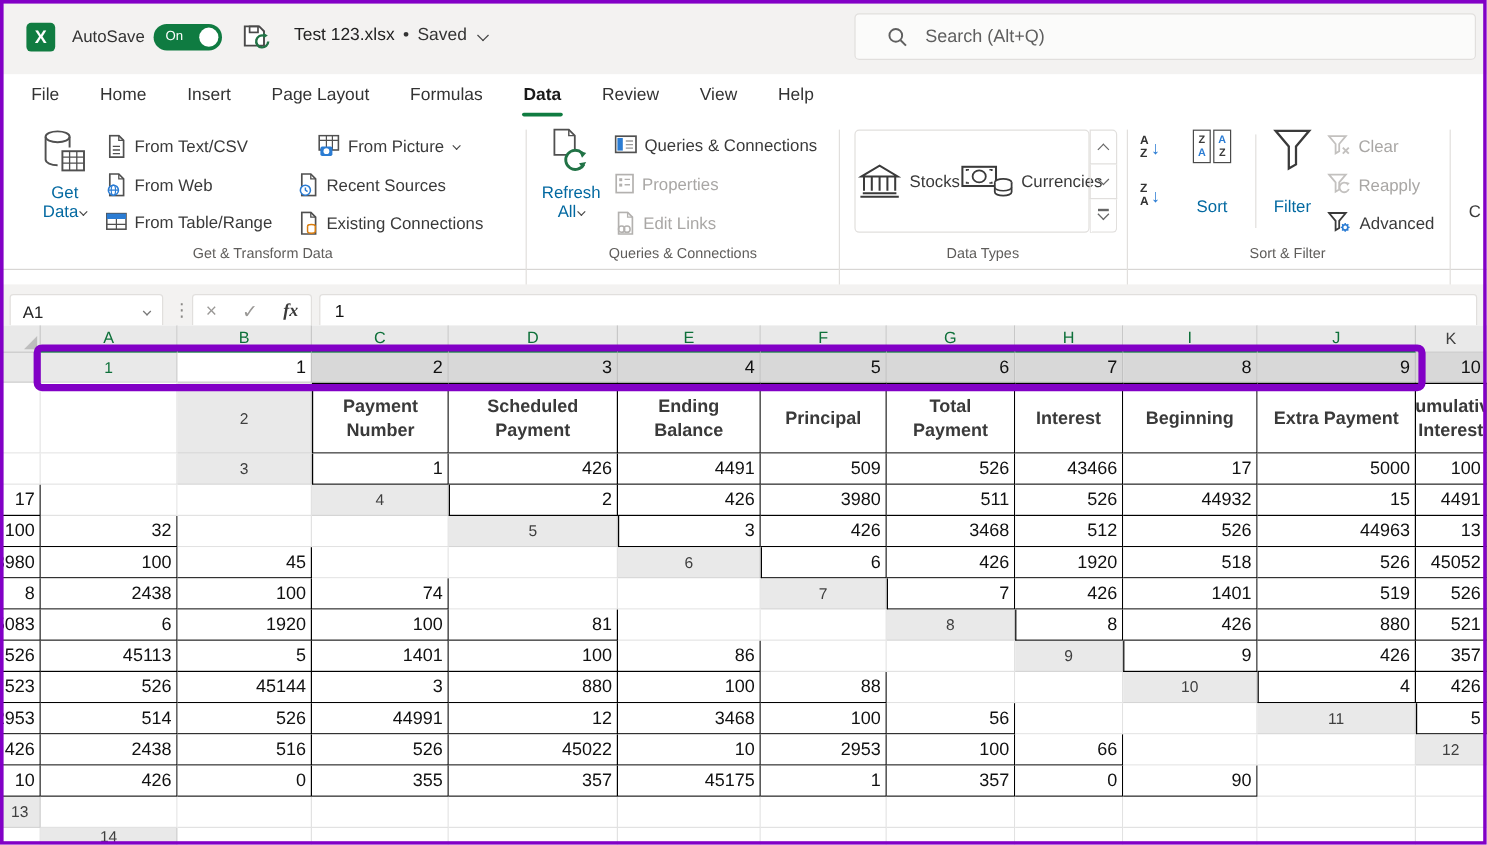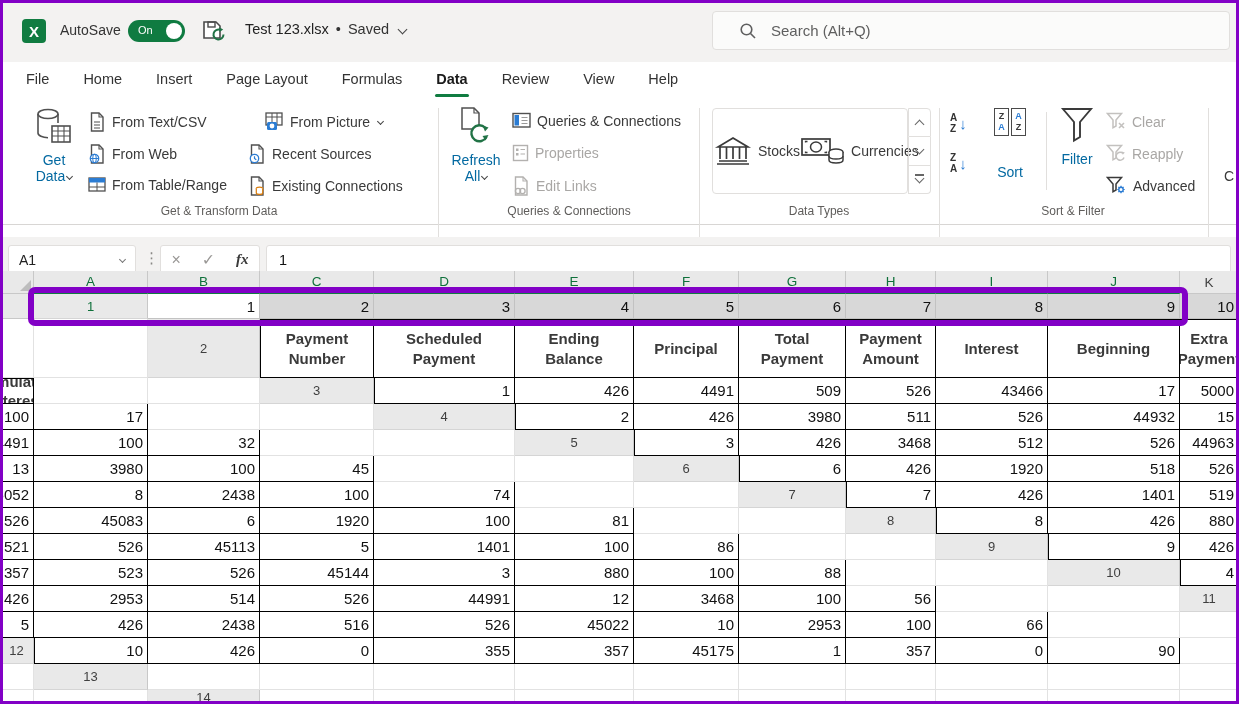--- a/index.html
+++ b/index.html
@@ -333,21 +333,21 @@
     </span>
     <span class="blabel" style="margin-top:28px"><span>Sort</span></span>
   </div>
   <div class="gsep" style="left:1046px;top:12px;height:78px"></div>
   <div class="bigbtn" style="left:1054px;top:6px;width:46px">
     <span class="ricon">
       <svg width="34" height="38" viewBox="0 0 34 38">
           <path d="M3,3 H31 L20,16 V31 L14,34.5 V16 Z" fill="#fff" stroke="#3A3A3A" stroke-width="1.9"></path>
         </svg>
     </span>
-    <span class="blabel" style="margin-top:7px"><span>Filter</span></span>
+    <span class="blabel" style="margin-top:20px"><span>Filter</span></span>
   </div>
   <div class="rbtn dis" style="left:1106px;top:12px">
     <span class="ricon">
       <svg width="20" height="19" viewBox="0 0 20 19">
           <path d="M1.5,1.5 H15.5 L10,8 V14 L7,15.8 V8 Z" fill="#fff" stroke="#C3C1BF" stroke-width="1.5"></path>
           <path d="M13,11 l5,5 M18,11 l-5,5" stroke="#C3C1BF" stroke-width="1.6"></path>
         </svg>
     </span>
     <span>Clear</span>
   </div>
@@ -419,21 +419,20 @@
       <div class="c-selcell">9</div>
       <div class="c-selcell">10</div>
       <div class="c-e"></div>
       <div class="c-e"></div>
       <div class="c-rowhdr">2</div>
       <div class="c-h first">Payment Number</div>
       <div class="c-h">Scheduled Payment</div>
       <div class="c-h">Ending Balance</div>
       <div class="c-h">Principal</div>
       <div class="c-h">Total Payment</div>
-      <div class="c-h">Payment Amount</div>
       <div class="c-h">Interest</div>
       <div class="c-h brk">Beginning</div>
       <div class="c-h">Extra Payment</div>
       <div class="c-h">Cumulative Interest</div>
       <div class="c-e"></div>
       <div class="c-e"></div>
       <div class="c-rowhdr">3</div>
       <div class="c-d first">1</div>
       <div class="c-d">426</div>
       <div class="c-d">4491</div>

